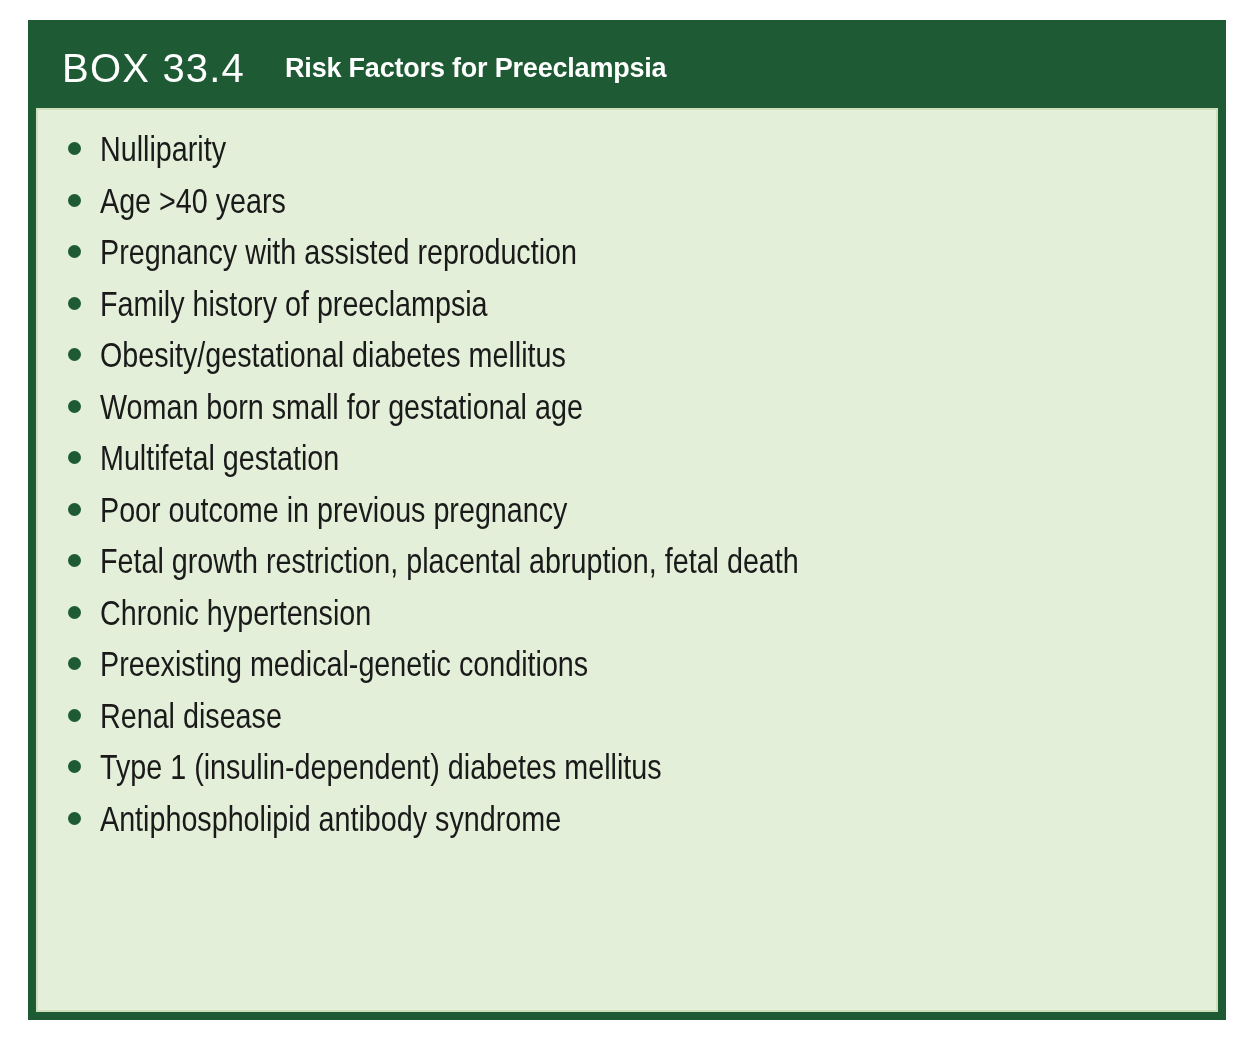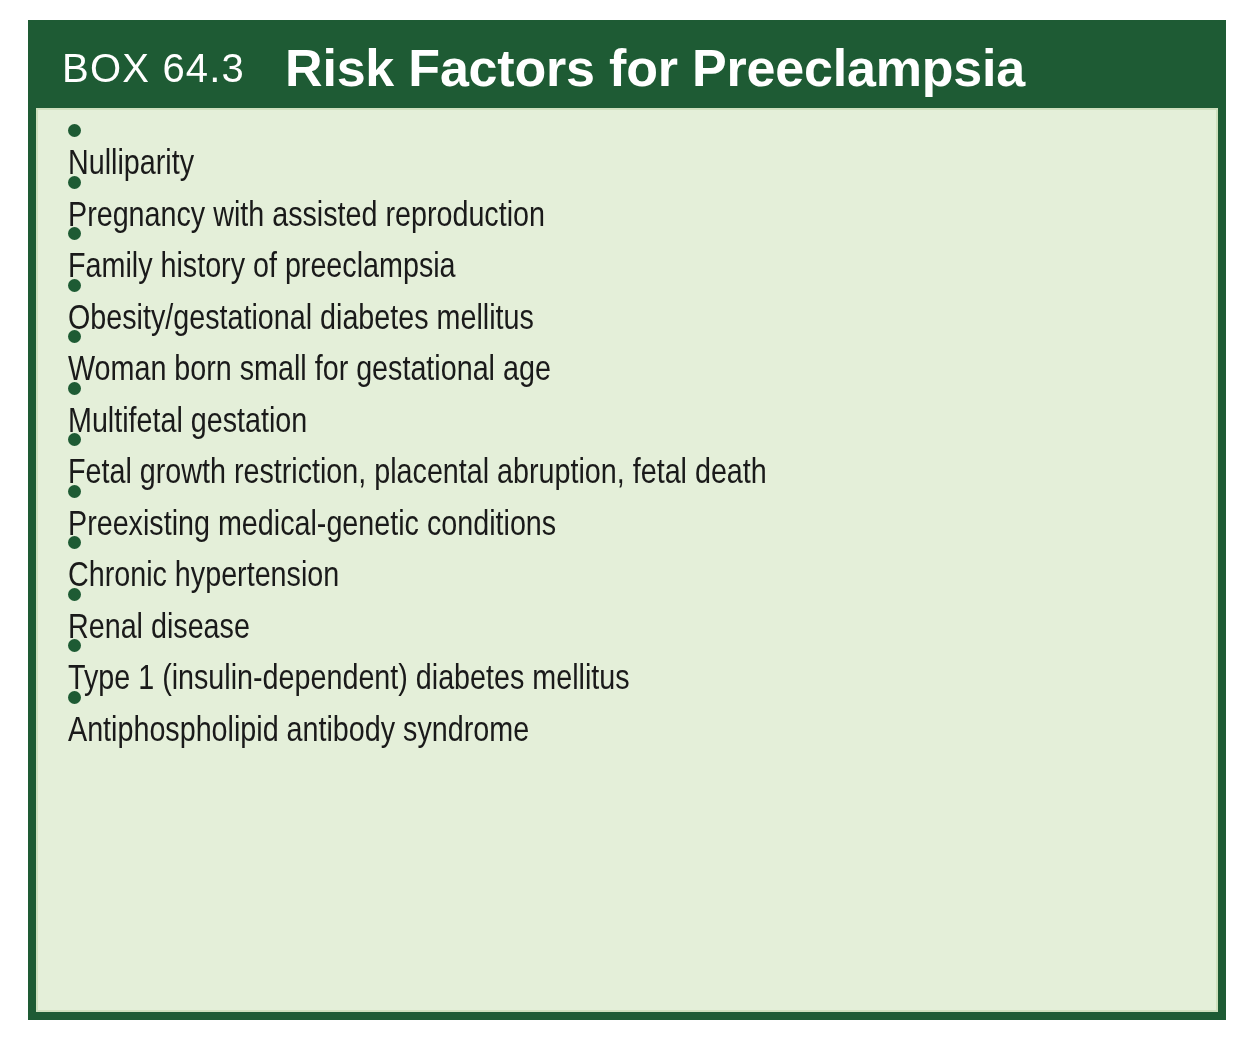--- a/index.html
+++ b/index.html
@@ -54,21 +54,21 @@
     font-family: "Liberation Sans", sans-serif;
     font-size: 40px;
     font-weight: 400;
     letter-spacing: 1.2px;
     white-space: nowrap;
   }
 
   .box-title {
     color: #ffffff;
     font-family: "Liberation Sans", sans-serif;
-    font-size: 52px;
+    font-size: 27px;
     font-weight: 700;
     letter-spacing: -0.2px;
     margin-left: 40px;
     white-space: nowrap;
   }
 
   .box-body {
     position: relative;
     z-index: 2;
     flex: 1 1 auto;
@@ -81,21 +81,20 @@
     margin: 0;
     padding: 0;
   }
 
   .risk-item {
     display: flex;
     align-items: baseline;
     height: 51.5px;
     padding-left: 32px;
     box-sizing: border-box;
-    flex-direction: column;
   }
 
   .bullet {
     flex: 0 0 auto;
     width: 13px;
     height: 13px;
     border-radius: 50%;
     background: #1e5b34;
     position: relative;
     top: -6px;
@@ -112,29 +111,33 @@
     transform-origin: left center;
     white-space: nowrap;
   }
 </style>
 </head>
 <body>
 
 <div class="box">
 
   <div class="box-header">
-    <span class="box-label">BOX 64.3</span>
+    <span class="box-label">BOX 33.4</span>
     <span class="box-title">Risk Factors for Preeclampsia</span>
   </div>
 
   <div class="box-body">
     <ul class="risk-list">
       <li class="risk-item">
         <span class="bullet"></span>
         <span class="risk-text">Nulliparity</span>
+      </li>
+      <li class="risk-item">
+        <span class="bullet"></span>
+        <span class="risk-text">Age &gt;40 years</span>
       </li>
       <li class="risk-item">
         <span class="bullet"></span>
         <span class="risk-text">Pregnancy with assisted reproduction</span>
       </li>
       <li class="risk-item">
         <span class="bullet"></span>
         <span class="risk-text">Family history of preeclampsia</span>
       </li>
       <li class="risk-item">
@@ -144,29 +147,33 @@
       <li class="risk-item">
         <span class="bullet"></span>
         <span class="risk-text">Woman born small for gestational age</span>
       </li>
       <li class="risk-item">
         <span class="bullet"></span>
         <span class="risk-text">Multifetal gestation</span>
       </li>
       <li class="risk-item">
         <span class="bullet"></span>
+        <span class="risk-text">Poor outcome in previous pregnancy</span>
+      </li>
+      <li class="risk-item">
+        <span class="bullet"></span>
         <span class="risk-text">Fetal growth restriction, placental abruption, fetal death</span>
       </li>
       <li class="risk-item">
         <span class="bullet"></span>
-        <span class="risk-text">Preexisting medical-genetic conditions</span>
+        <span class="risk-text">Chronic hypertension</span>
       </li>
       <li class="risk-item">
         <span class="bullet"></span>
-        <span class="risk-text">Chronic hypertension</span>
+        <span class="risk-text">Preexisting medical-genetic conditions</span>
       </li>
       <li class="risk-item">
         <span class="bullet"></span>
         <span class="risk-text">Renal disease</span>
       </li>
       <li class="risk-item">
         <span class="bullet"></span>
         <span class="risk-text">Type 1 (insulin-dependent) diabetes mellitus</span>
       </li>
       <li class="risk-item">

